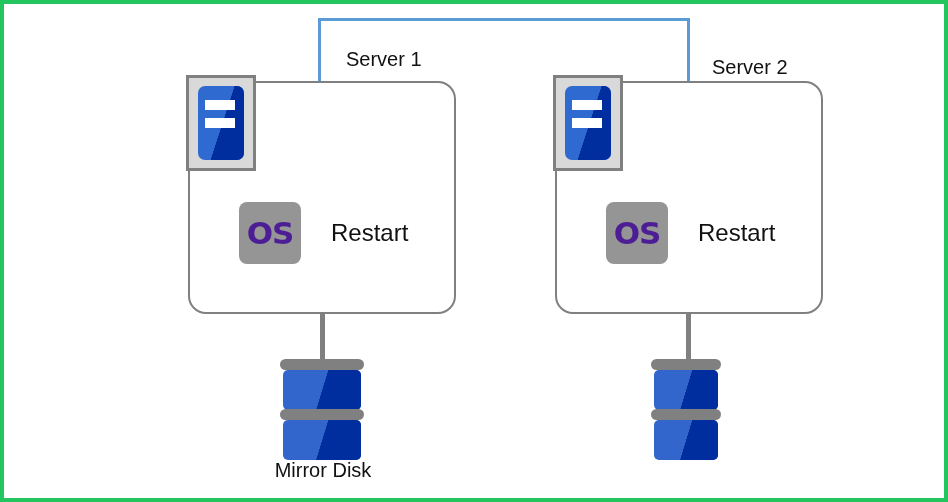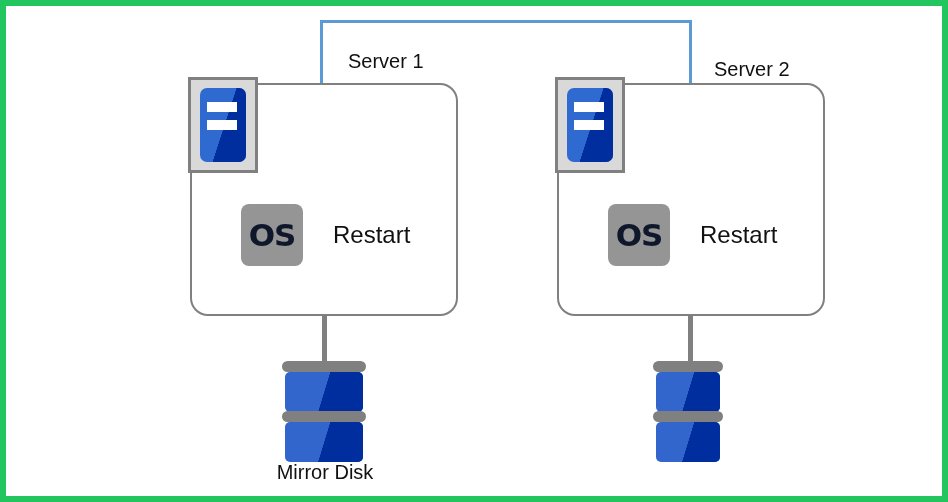--- a/index.html
+++ b/index.html
@@ -8,21 +8,21 @@
     background: #ffffff;
   }
   body {
     font-family: "Liberation Sans", sans-serif;
   }
   #canvas {
     position: relative;
     width: 948px;
     height: 502px;
     background: #ffffff;
-    border: 6px solid #22c55e;
+    border: 4px solid #22c55e;
     box-sizing: border-box;
     overflow: hidden;
   }
 
   
   .interconnect-top {
     position: absolute;
     background: #5b9bd5;
   }
 
@@ -82,21 +82,21 @@
   .os-chip {
     width: 62px;
     height: 62px;
     border-radius: 8px;
     background: #959595;
     display: flex;
     align-items: center;
     justify-content: center;
     font-weight: bold;
     font-size: 31px;
-    color: #0f172a;
+    color: #4c1d95;
     letter-spacing: -1px;
     font-family: "DejaVu Sans", sans-serif;
   }
   .os-caption {
     margin-left: 30px;
     font-size: 24px;
     color: #111111;
     white-space: nowrap;
   }
 

